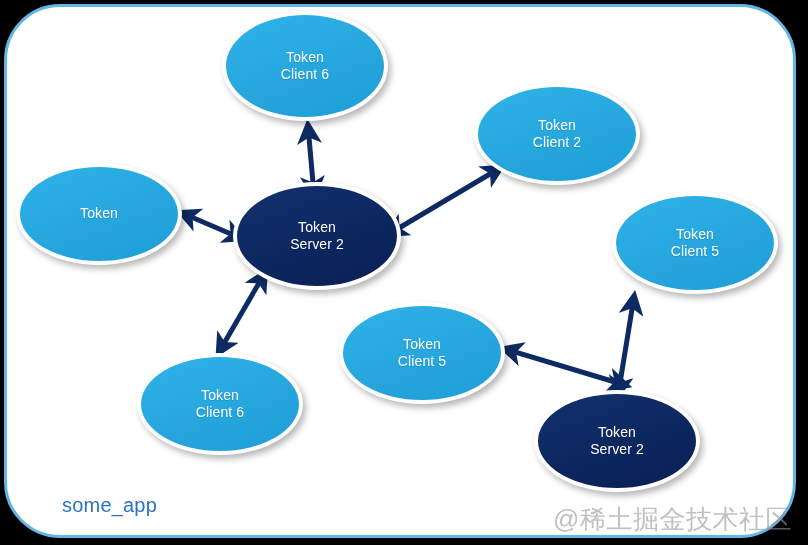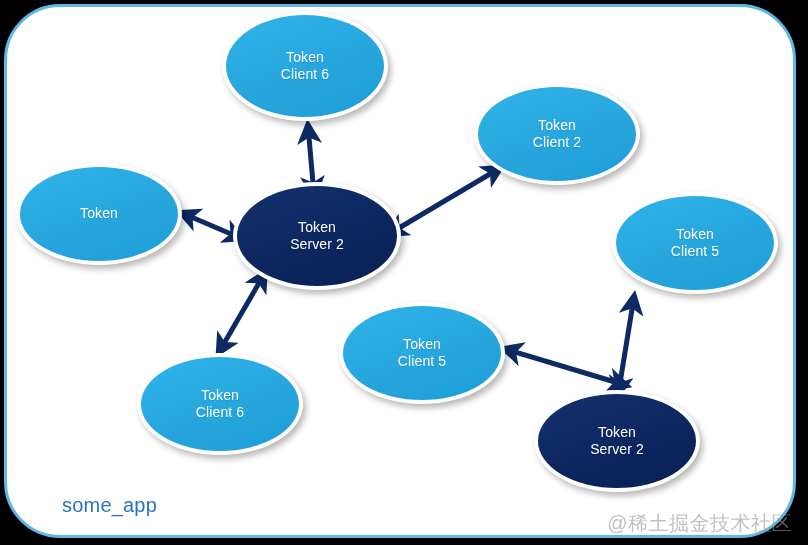--- a/index.html
+++ b/index.html
@@ -88,21 +88,21 @@
     letter-spacing: 0.2px;
     user-select: none;
     text-align: right;
   }
 
   
   #watermark {
     position: absolute;
     right: 16px;
     bottom: 8px;
-    font-size: 20px;
+    font-size: 26px;
     color: rgba(150,150,150,0.60);
     letter-spacing: 0.5px;
     user-select: none;
     white-space: nowrap;
   }
 </style>
 </head>
 <body>
 
 <div id="canvas">

